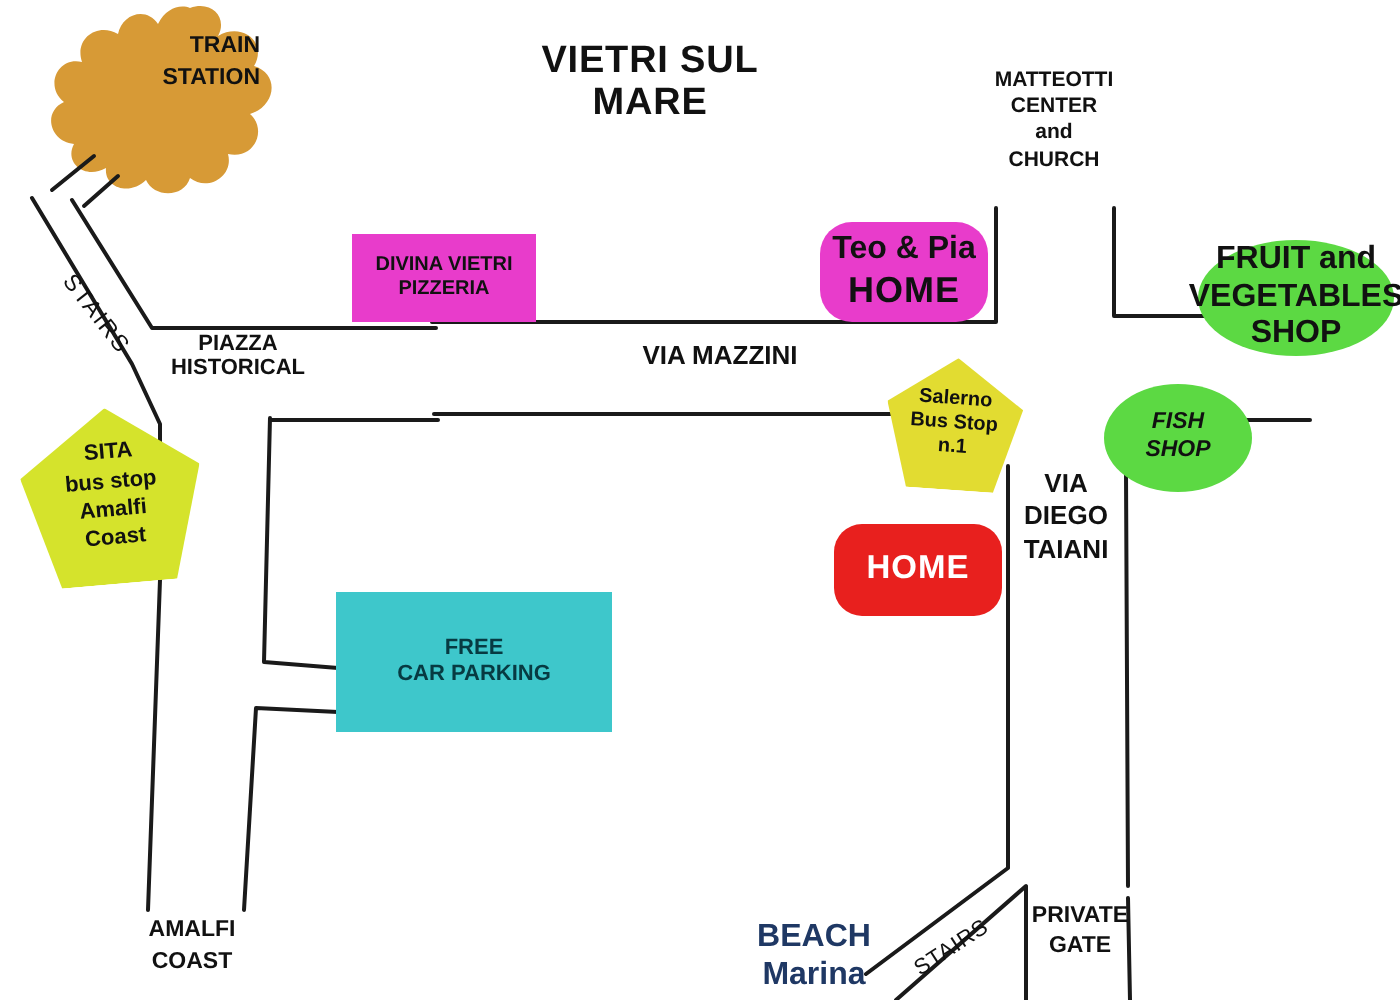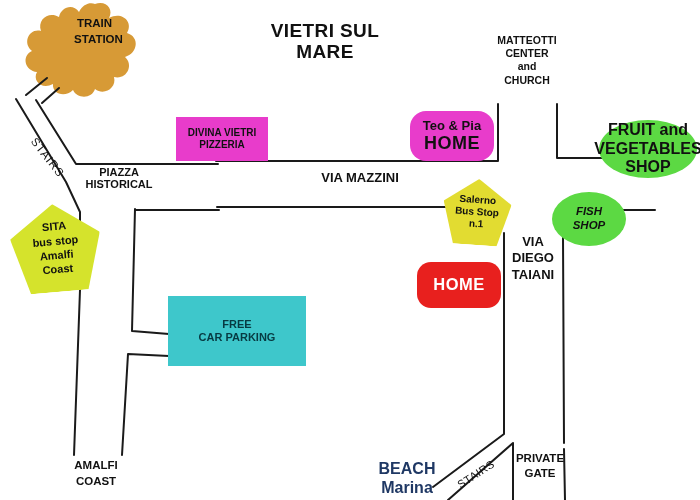--- a/index.html
+++ b/index.html
@@ -35,21 +35,21 @@
   .amalfi{left:58px;top:458px;width:76px;font-size:11.5px;line-height:1.35;}
   .marina{left:368px;top:459px;width:78px;font-size:16px;color:var(--c-navy);line-height:1.2;}
   .stairs-bottom{left:448px;top:468px;width:56px;font-size:11px;letter-spacing:.5px;transform:rotate(-33deg);font-weight:500;}
   .private{left:511px;top:451px;width:58px;font-size:11.5px;line-height:1.3;}
   .historical{left:485px;top:34px;width:84px;font-size:10.5px;line-height:1.26;}
 
   
   .pizzeria{left:176px;top:117px;width:92px;height:44px;font-size:10px;}
   .supermarket{left:288px;top:107px;width:104px;height:56px;font-size:13.5px;font-weight:500;}
   .teopia{left:410px;top:111px;width:84px;height:50px;border-radius:16px;}
-  .teopia .small{font-size:13px;}
+  .teopia .small{font-size:16px;}
   .teopia .big{font-size:18px;letter-spacing:.5px;}
   .fruit{left:599px;top:120px;width:98px;height:58px;font-size:16px;}
   .cash{left:344px;top:199px;width:108px;height:48px;font-size:11px;}
   .salerno{left:443px;top:179px;width:68px;height:66px;background:var(--c-yellow);font-size:10px;transform:rotate(4deg);}
   .fish{left:552px;top:192px;width:74px;height:54px;font-size:11.5px;font-style:italic;}
   .home-red{left:417px;top:262px;width:84px;height:46px;background:var(--c-red);border-radius:14px;color:#fff;font-size:16.5px;letter-spacing:.5px;}
   .sita{left:11px;top:204px;width:90px;height:88px;background:var(--c-lime);font-size:11px;transform:rotate(-5deg);line-height:1.3;}
   .parking{left:168px;top:296px;width:138px;height:70px;background:var(--c-cyan);font-size:11px;color:#073a42;}
 </style>
 </head>
@@ -74,21 +74,21 @@
     <path class="road" d="M135,209 L132,331 L169,334"></path>
     <path class="road" d="M169,356 L128,354 L122,455"></path>
     <path class="road" d="M504,233 L504,434 L433,487"></path>
     <path class="road" d="M448,500 L513,443 L513,500"></path>
     <path class="road" d="M563,236 L564,443"></path>
     <path class="road" d="M564,449 L565,500"></path>
   </svg>
 
   <div class="lbl title">VIETRI SUL MARE</div>
 
-  <div class="train-text lbl" style="text-align:center;">
+  <div class="train-text lbl" style="text-align:right;">
     <div class="l1">TRAIN</div>
     <div class="l2">STATION</div>
   </div>
 
   <div class="lbl stairs-top">STAIRS</div>
   <div class="lbl piazza">
     <div>PIAZZA</div>
     <div>HISTORICAL</div>
   </div>
   <div class="lbl mazzini">VIA MAZZINI</div>

